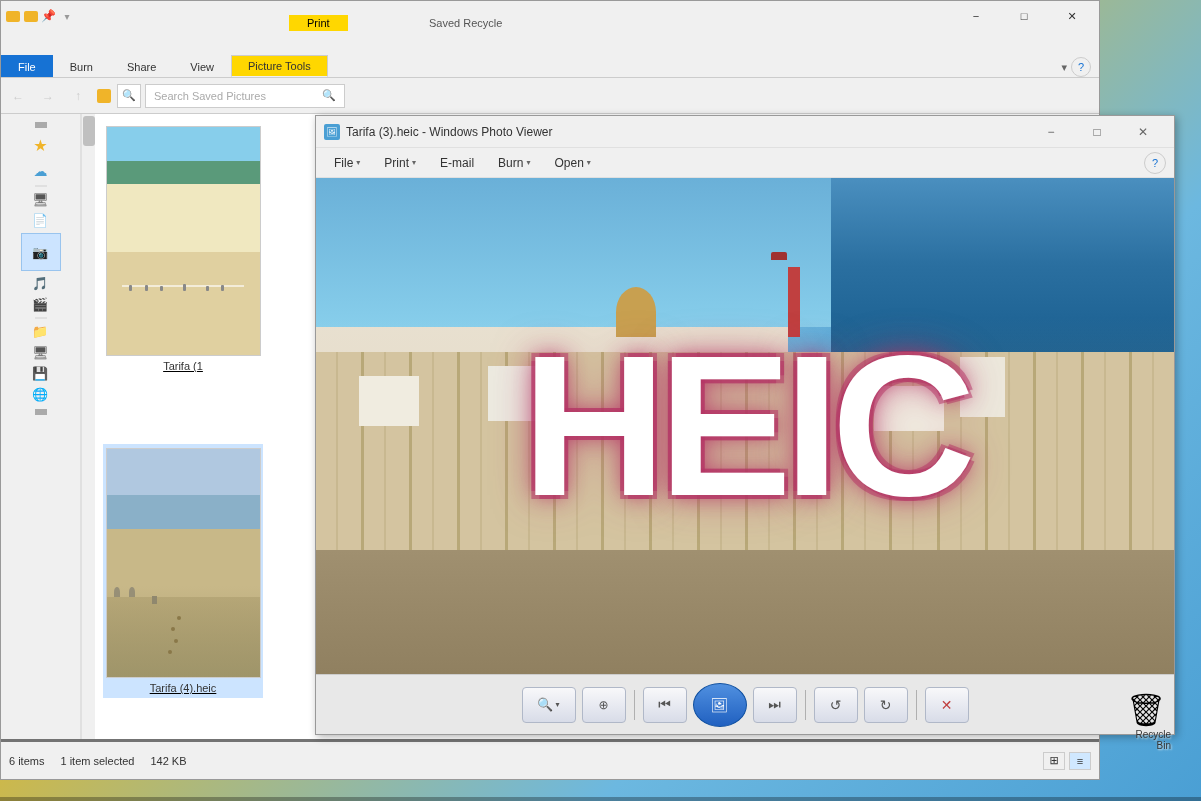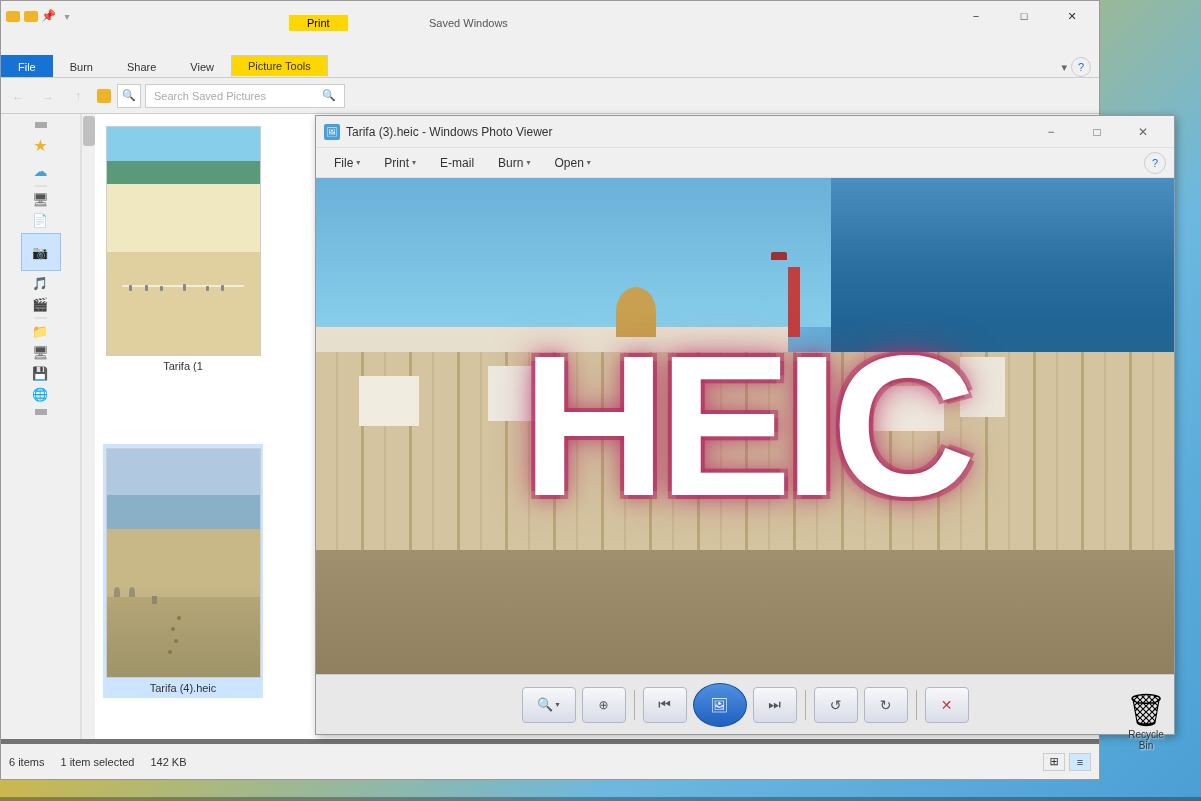--- a/index.html
+++ b/index.html
@@ -192,20 +192,21 @@
       background: white;
     }
 
     .file-item {
       display: flex;
       flex-direction: column;
       align-items: center;
       width: 160px;
       cursor: pointer;
       padding: 4px;
+      text-decoration: underline;
     }
 
     .file-thumbnail {
       width: 155px;
       height: 230px;
       background: #e8e8e8;
       border: 1px solid #ccc;
       overflow: hidden;
       position: relative;
     }
@@ -214,21 +215,21 @@
       font-size: 11px;
       color: #333;
       margin-top: 4px;
       text-align: center;
     }
 
     
     .status-bar {
       height: 40px;
       background: #f0f0f0;
-      border-top: 5px solid #737373;
+      border-top: 3px solid #737373;
       display: flex;
       align-items: center;
       padding: 15px 8px;
       font-size: 11px;
       color: #333;
       gap: 16px;
     }
 
     .status-right {
       margin-left: auto;
@@ -492,21 +493,21 @@
       </div>
       <div class="window-controls-right">
         <div class="win-btn">−</div>
         <div class="win-btn">□</div>
         <div class="win-btn close">✕</div>
       </div>
     </div>
 
     <div style="display:flex; align-items:flex-end; height:20px; position:relative; margin-bottom:0;">
       <div style="position:absolute; left:288px; top:-16px; background:#ffd700; padding:2px 18px; font-size:11px; z-index:2;">Print</div>
-      <div style="position:absolute; left:420px; top:-16px; padding:2px 8px; font-size:11px; color:#555;">Saved Windows</div>
+      <div style="position:absolute; left:420px; top:-16px; padding:2px 8px; font-size:11px; color:#555;">Saved Recycle</div>
     </div>
 
     <div class="ribbon-tabs">
       <div class="ribbon-tab file-tab">File</div>
       <div class="ribbon-tab">Burn</div>
       <div class="ribbon-tab">Share</div>
       <div class="ribbon-tab">View</div>
       <div class="ribbon-tab active-manage">Picture Tools</div>
       <div style="margin-left:auto; display:flex; align-items:center; gap:4px; padding-right:8px;">
         <div style="font-size:11px; color:#666;">▾</div>
@@ -709,16 +710,16 @@
     <div class="ctrl-separator"></div>
 
     <div class="ctrl-btn">
       <span style="color:#c04040;">✕</span>
     </div>
   </div>
 </div>
 
 <div class="recycle-bin" style="position:absolute; bottom:50px; right:30px;">
   <div style="font-size:32px; text-align:center;">🗑</div>
-  <div style="font-size:10px; color:#333; text-align:center; text-shadow:1px 1px 2px rgba(255,255,255,0.8);">Recycle Bin</div>
+  <div style="font-size:10px; color:#333; text-align:right; text-shadow:1px 1px 2px rgba(255,255,255,0.8);">Recycle Bin</div>
 </div>
 
 <div style="position:absolute; bottom:0; left:0; right:0; height:4px; background:rgba(0,0,0,0.3);"></div>
 
 </body></html>

